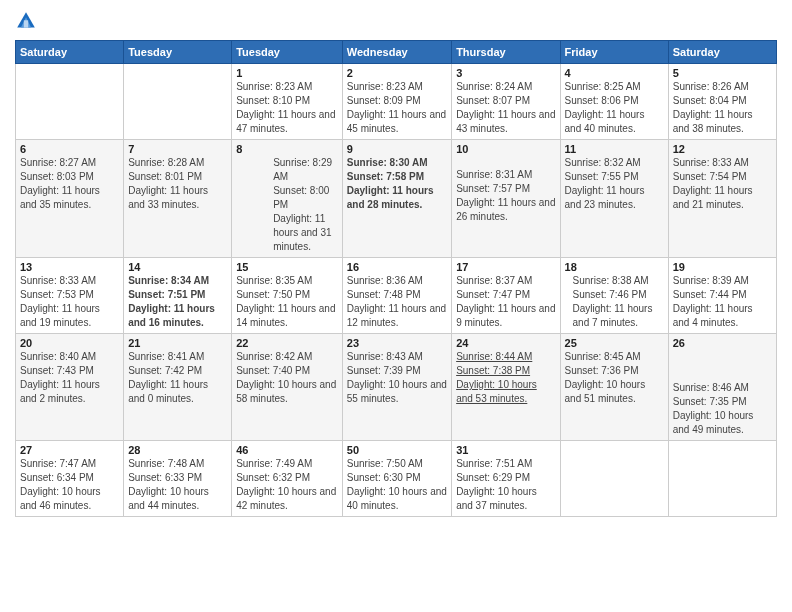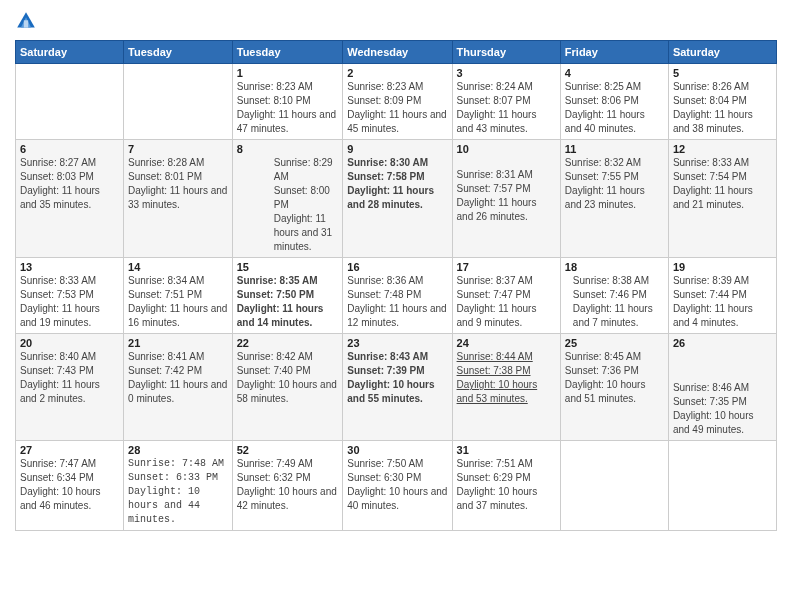--- a/index.html
+++ b/index.html
@@ -211,27 +211,27 @@
         </tr>
         <tr>
           <td>
             <span class="day-number">13</span>
             <div class="day-info" style="white-space: pre-line;">Sunrise: 8:33 AM
 Sunset: 7:53 PM
 Daylight: 11 hours and 19 minutes.</div>
           </td>
           <td>
             <span class="day-number">14</span>
-            <div class="day-info" style="white-space: pre-line;">Sunrise: 8:34 AM
+            <div class="day-info" style="white-space: pre-line; font-weight: bold;">Sunrise: 8:34 AM
 Sunset: 7:51 PM
 Daylight: 11 hours and 16 minutes.</div>
           </td>
           <td>
             <span class="day-number">15</span>
-            <div class="day-info" style="white-space: pre-line; font-weight: bold;">Sunrise: 8:35 AM
+            <div class="day-info" style="white-space: pre-line;">Sunrise: 8:35 AM
 Sunset: 7:50 PM
 Daylight: 11 hours and 14 minutes.</div>
           </td>
           <td>
             <span class="day-number">16</span>
             <div class="day-info" style="white-space: pre-line;">Sunrise: 8:36 AM
 Sunset: 7:48 PM
 Daylight: 11 hours and 12 minutes.</div>
           </td>
           <td>
@@ -267,21 +267,21 @@
 Daylight: 11 hours and 0 minutes.</div>
           </td>
           <td>
             <span class="day-number">22</span>
             <div class="day-info" style="white-space: pre-line;">Sunrise: 8:42 AM
 Sunset: 7:40 PM
 Daylight: 10 hours and 58 minutes.</div>
           </td>
           <td>
             <span class="day-number">23</span>
-            <div class="day-info" style="white-space: pre-line; font-weight: bold;">Sunrise: 8:43 AM
+            <div class="day-info" style="white-space: pre-line;">Sunrise: 8:43 AM
 Sunset: 7:39 PM
 Daylight: 10 hours and 55 minutes.</div>
           </td>
           <td>
             <span class="day-number">24</span>
             <div class="day-info" style="white-space: pre-line; text-decoration: underline;">Sunrise: 8:44 AM
 Sunset: 7:38 PM
 Daylight: 10 hours and 53 minutes.</div>
           </td>
           <td>
@@ -299,32 +299,32 @@
         </tr>
         <tr>
           <td>
             <span class="day-number">27</span>
             <div class="day-info" style="white-space: pre-line;">Sunrise: 7:47 AM
 Sunset: 6:34 PM
 Daylight: 10 hours and 46 minutes.</div>
           </td>
           <td>
             <span class="day-number">28</span>
-            <div class="day-info" style="white-space: pre-line; font-family: Liberation Mono, monospace;">Sunrise: 7:48 AM
+            <div class="day-info" style="white-space: pre-line;">Sunrise: 7:48 AM
 Sunset: 6:33 PM
 Daylight: 10 hours and 44 minutes.</div>
           </td>
           <td>
-            <span class="day-number">52</span>
+            <span class="day-number">46</span>
             <div class="day-info" style="white-space: pre-line;">Sunrise: 7:49 AM
 Sunset: 6:32 PM
 Daylight: 10 hours and 42 minutes.</div>
           </td>
           <td>
-            <span class="day-number">30</span>
+            <span class="day-number">50</span>
             <div class="day-info" style="white-space: pre-line;">Sunrise: 7:50 AM
 Sunset: 6:30 PM
 Daylight: 10 hours and 40 minutes.</div>
           </td>
           <td>
             <span class="day-number">31</span>
             <div class="day-info" style="white-space: pre-line;">Sunrise: 7:51 AM
 Sunset: 6:29 PM
 Daylight: 10 hours and 37 minutes.</div>
           </td>

